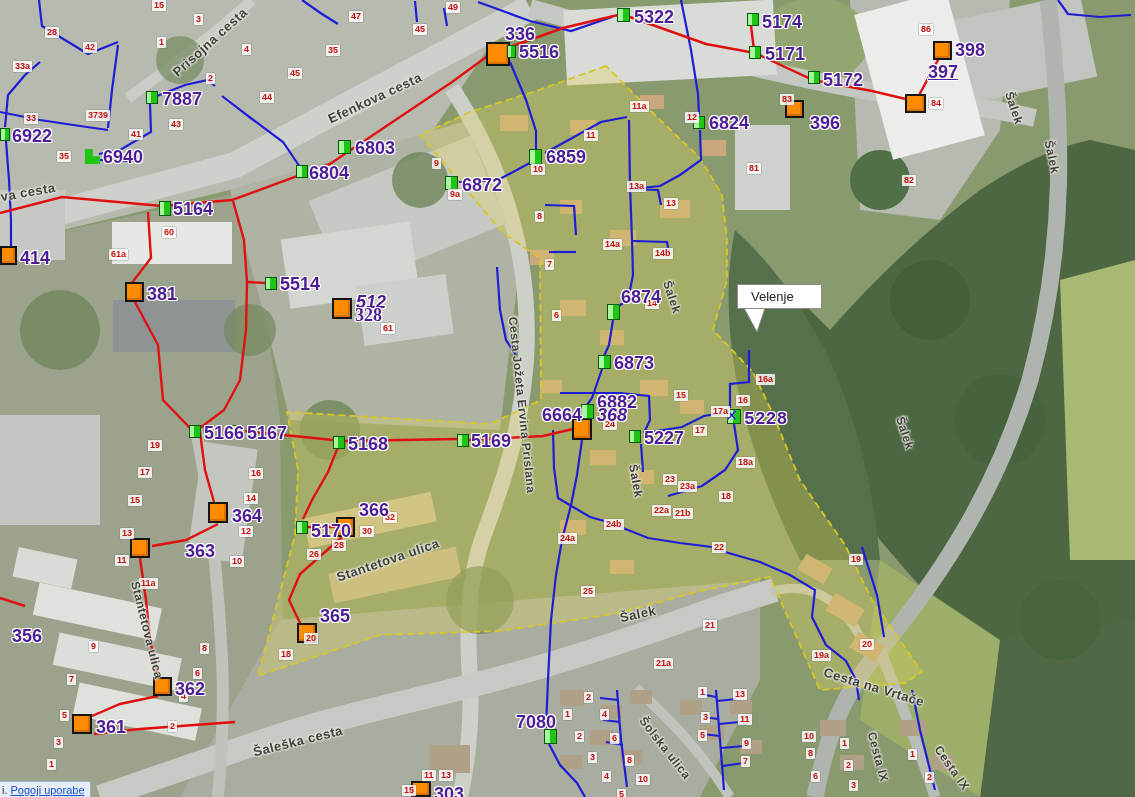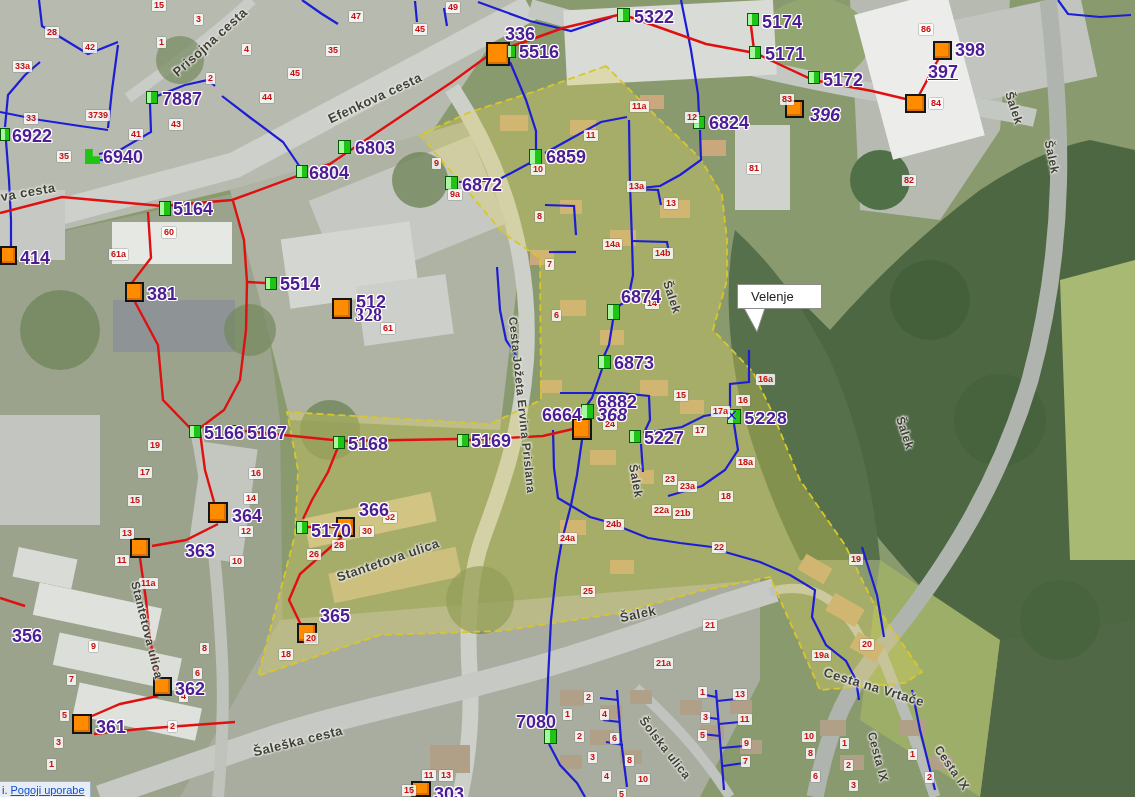--- a/index.html
+++ b/index.html
@@ -367,36 +367,36 @@
       <div class="hnum" style="left: 733px; top: 689px;">13</div>
       <div class="hnum" style="left: 738px; top: 714px;">11</div>
       <div class="hnum" style="left: 742px; top: 738px;">9</div>
       <div class="hnum" style="left: 741px; top: 756px;">7</div>
       <div class="mlabel" style="left: 505px; top: 24px;">336</div>
       <div class="mlabel" style="left: 519px; top: 42px;">5516</div>
       <div class="mlabel" style="left: 634px; top: 7px;">5322</div>
       <div class="mlabel" style="left: 762px; top: 12px;">5174</div>
       <div class="mlabel" style="left: 765px; top: 44px;">5171</div>
       <div class="mlabel" style="left: 823px; top: 70px;">5172</div>
-      <div class="mlabel" style="left: 810px; top: 105px; font-style: italic;">396</div>
+      <div class="mlabel" style="left: 810px; top: 113px;">396</div>
       <div class="mlabel" style="left: 955px; top: 40px;">398</div>
       <div class="mlabel" style="left: 928px; top: 62px; text-decoration: underline;">397</div>
       <div class="mlabel" style="left: 709px; top: 113px;">6824</div>
       <div class="mlabel" style="left: 546px; top: 147px;">6859</div>
       <div class="mlabel" style="left: 462px; top: 175px;">6872</div>
       <div class="mlabel" style="left: 355px; top: 138px;">6803</div>
       <div class="mlabel" style="left: 309px; top: 163px;">6804</div>
       <div class="mlabel" style="left: 162px; top: 89px;">7887</div>
       <div class="mlabel" style="left: 12px; top: 126px;">6922</div>
       <div class="mlabel" style="left: 103px; top: 147px;">6940</div>
       <div class="mlabel" style="left: 173px; top: 199px;">5164</div>
       <div class="mlabel" style="left: 20px; top: 248px;">414</div>
       <div class="mlabel" style="left: 280px; top: 274px;">5514</div>
       <div class="mlabel" style="left: 147px; top: 284px;">381</div>
-      <div class="mlabel" style="left: 356px; top: 292px;">512</div>
+      <div class="mlabel" style="left: 356px; top: 292px; font-style: italic;">512</div>
       <div class="mlabel" style="left: 355px; top: 305px; font-family: Liberation Serif, serif;">328</div>
       <div class="mlabel" style="left: 204px; top: 423px;">5166</div>
       <div class="mlabel" style="left: 247px; top: 423px;">5167</div>
       <div class="mlabel" style="left: 348px; top: 434px;">5168</div>
       <div class="mlabel" style="left: 471px; top: 431px;">5169</div>
       <div class="mlabel" style="left: 621px; top: 287px;">6874</div>
       <div class="mlabel" style="left: 614px; top: 353px;">6873</div>
       <div class="mlabel" style="left: 597px; top: 392px;">6882</div>
       <div class="mlabel" style="left: 597px; top: 405px; font-style: italic;">368</div>
       <div class="mlabel" style="left: 542px; top: 405px;">6664</div>

